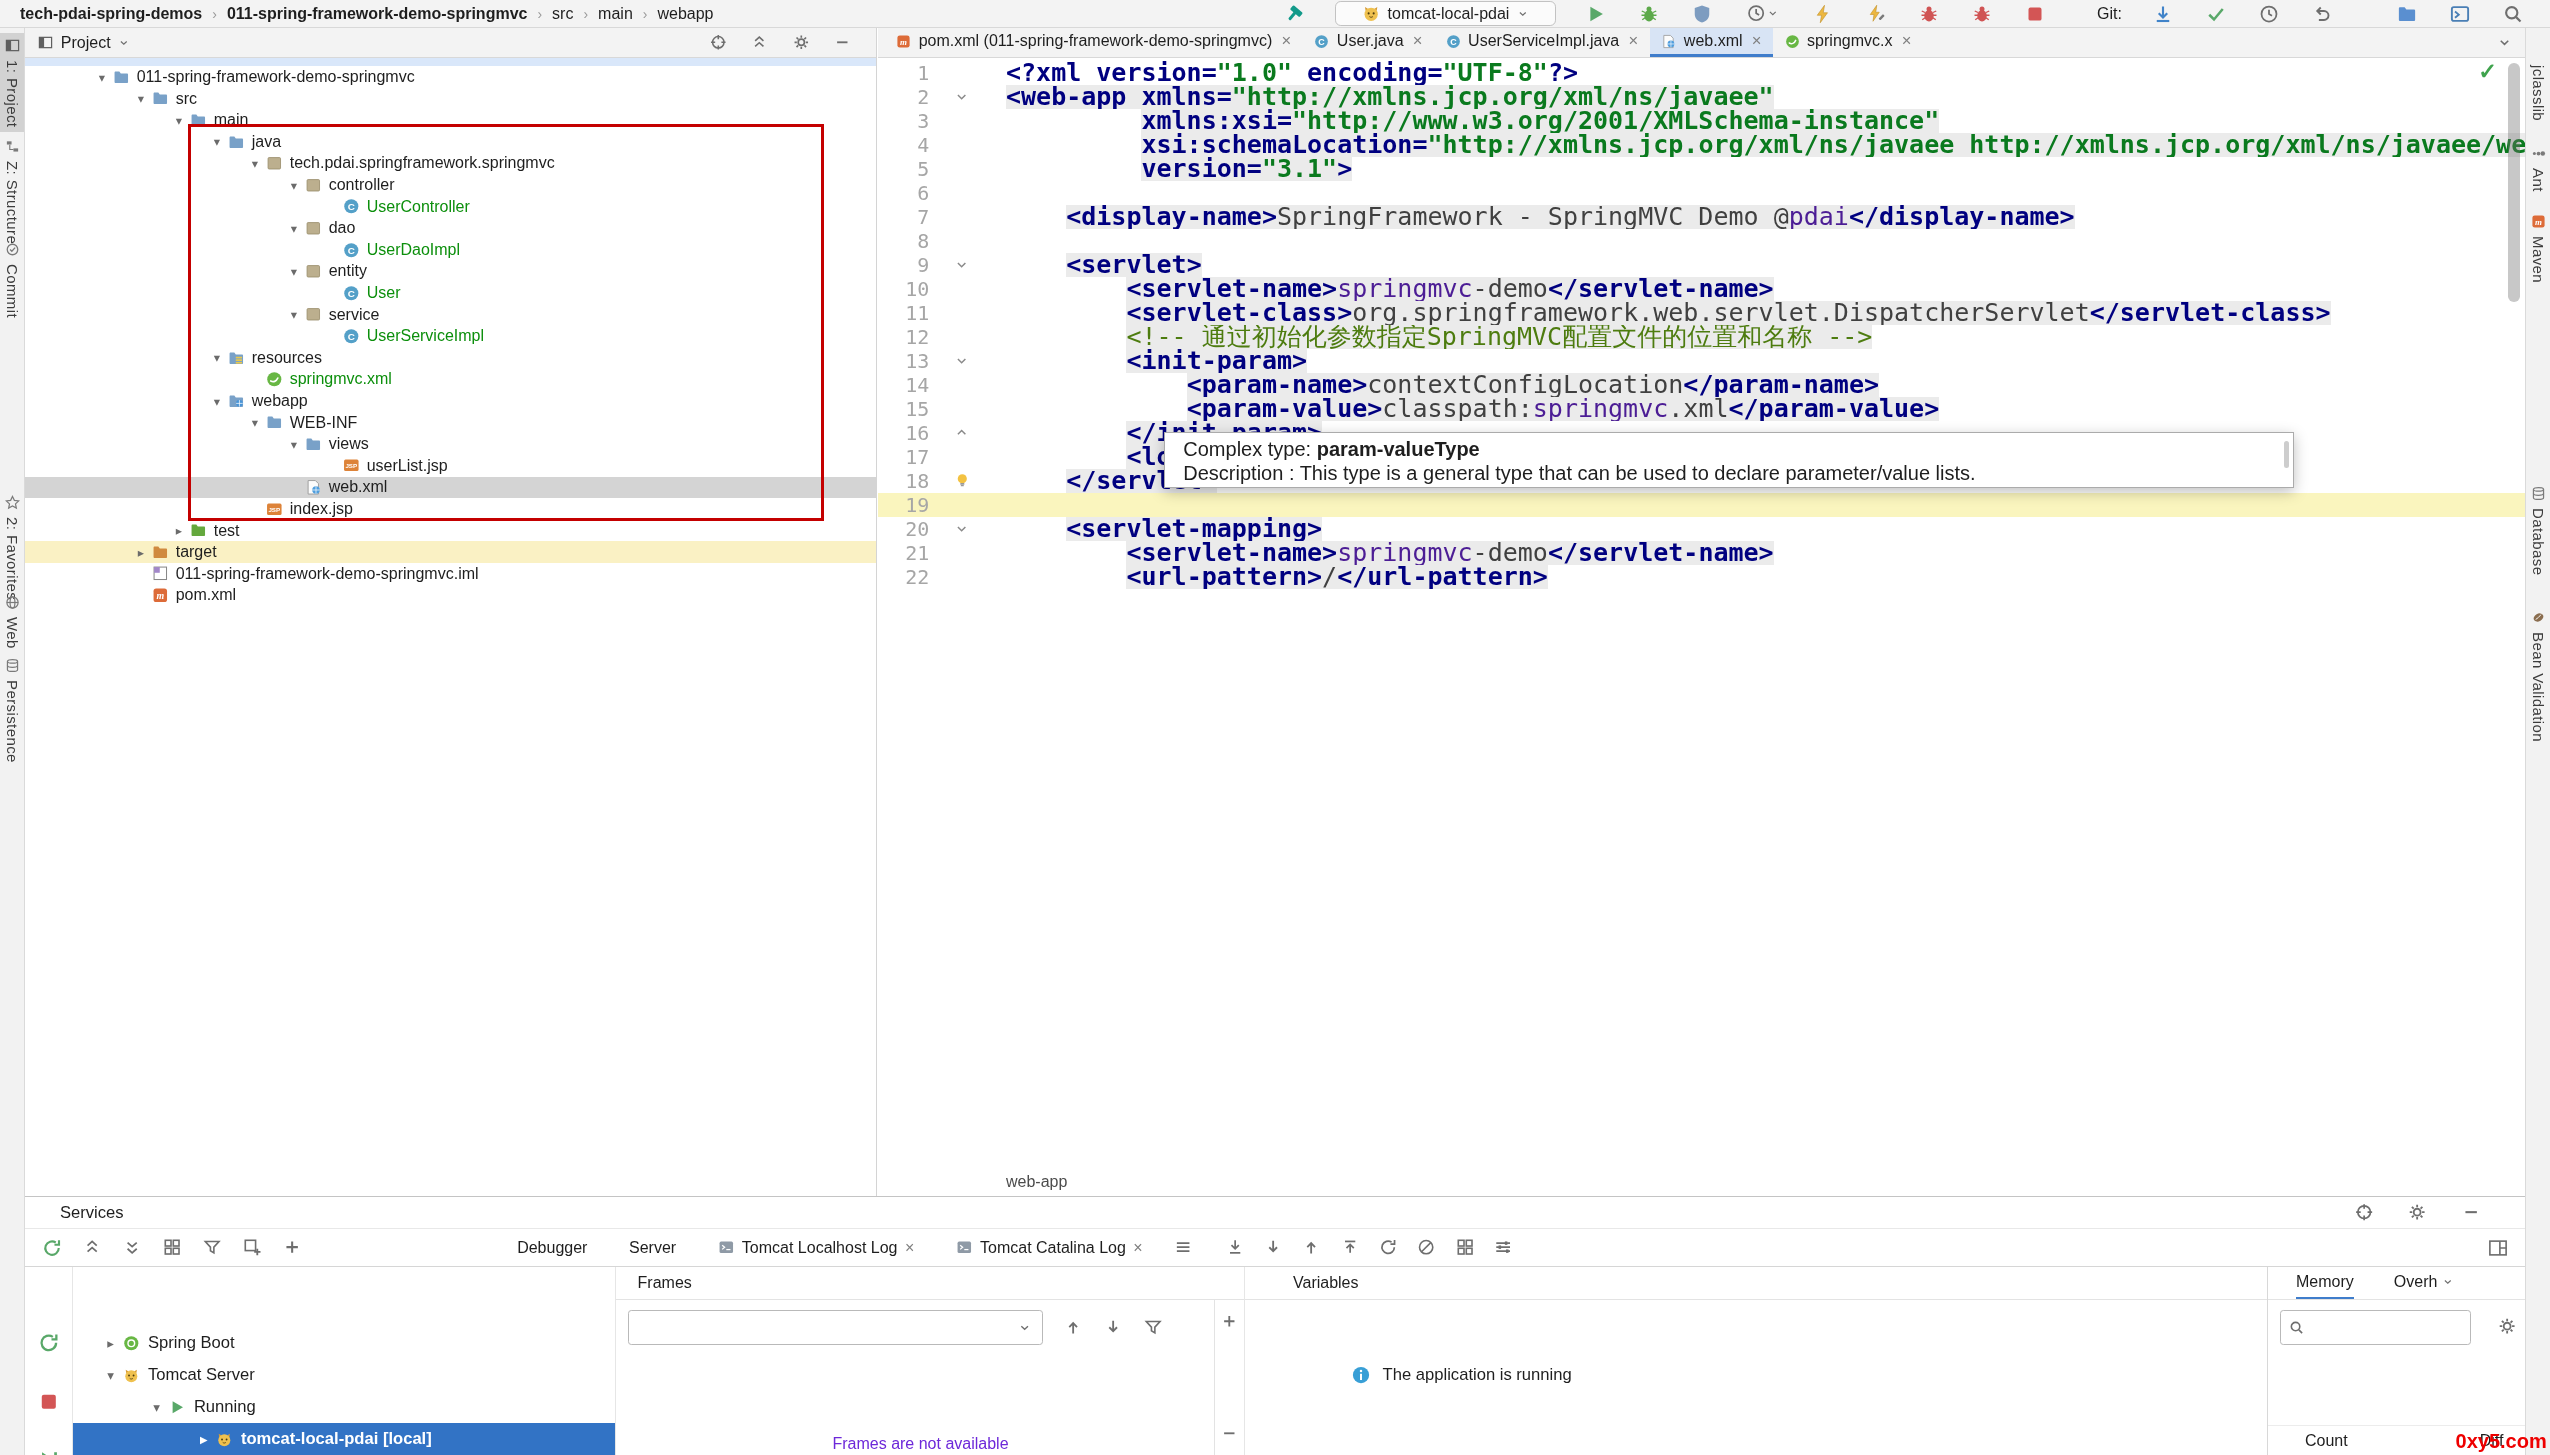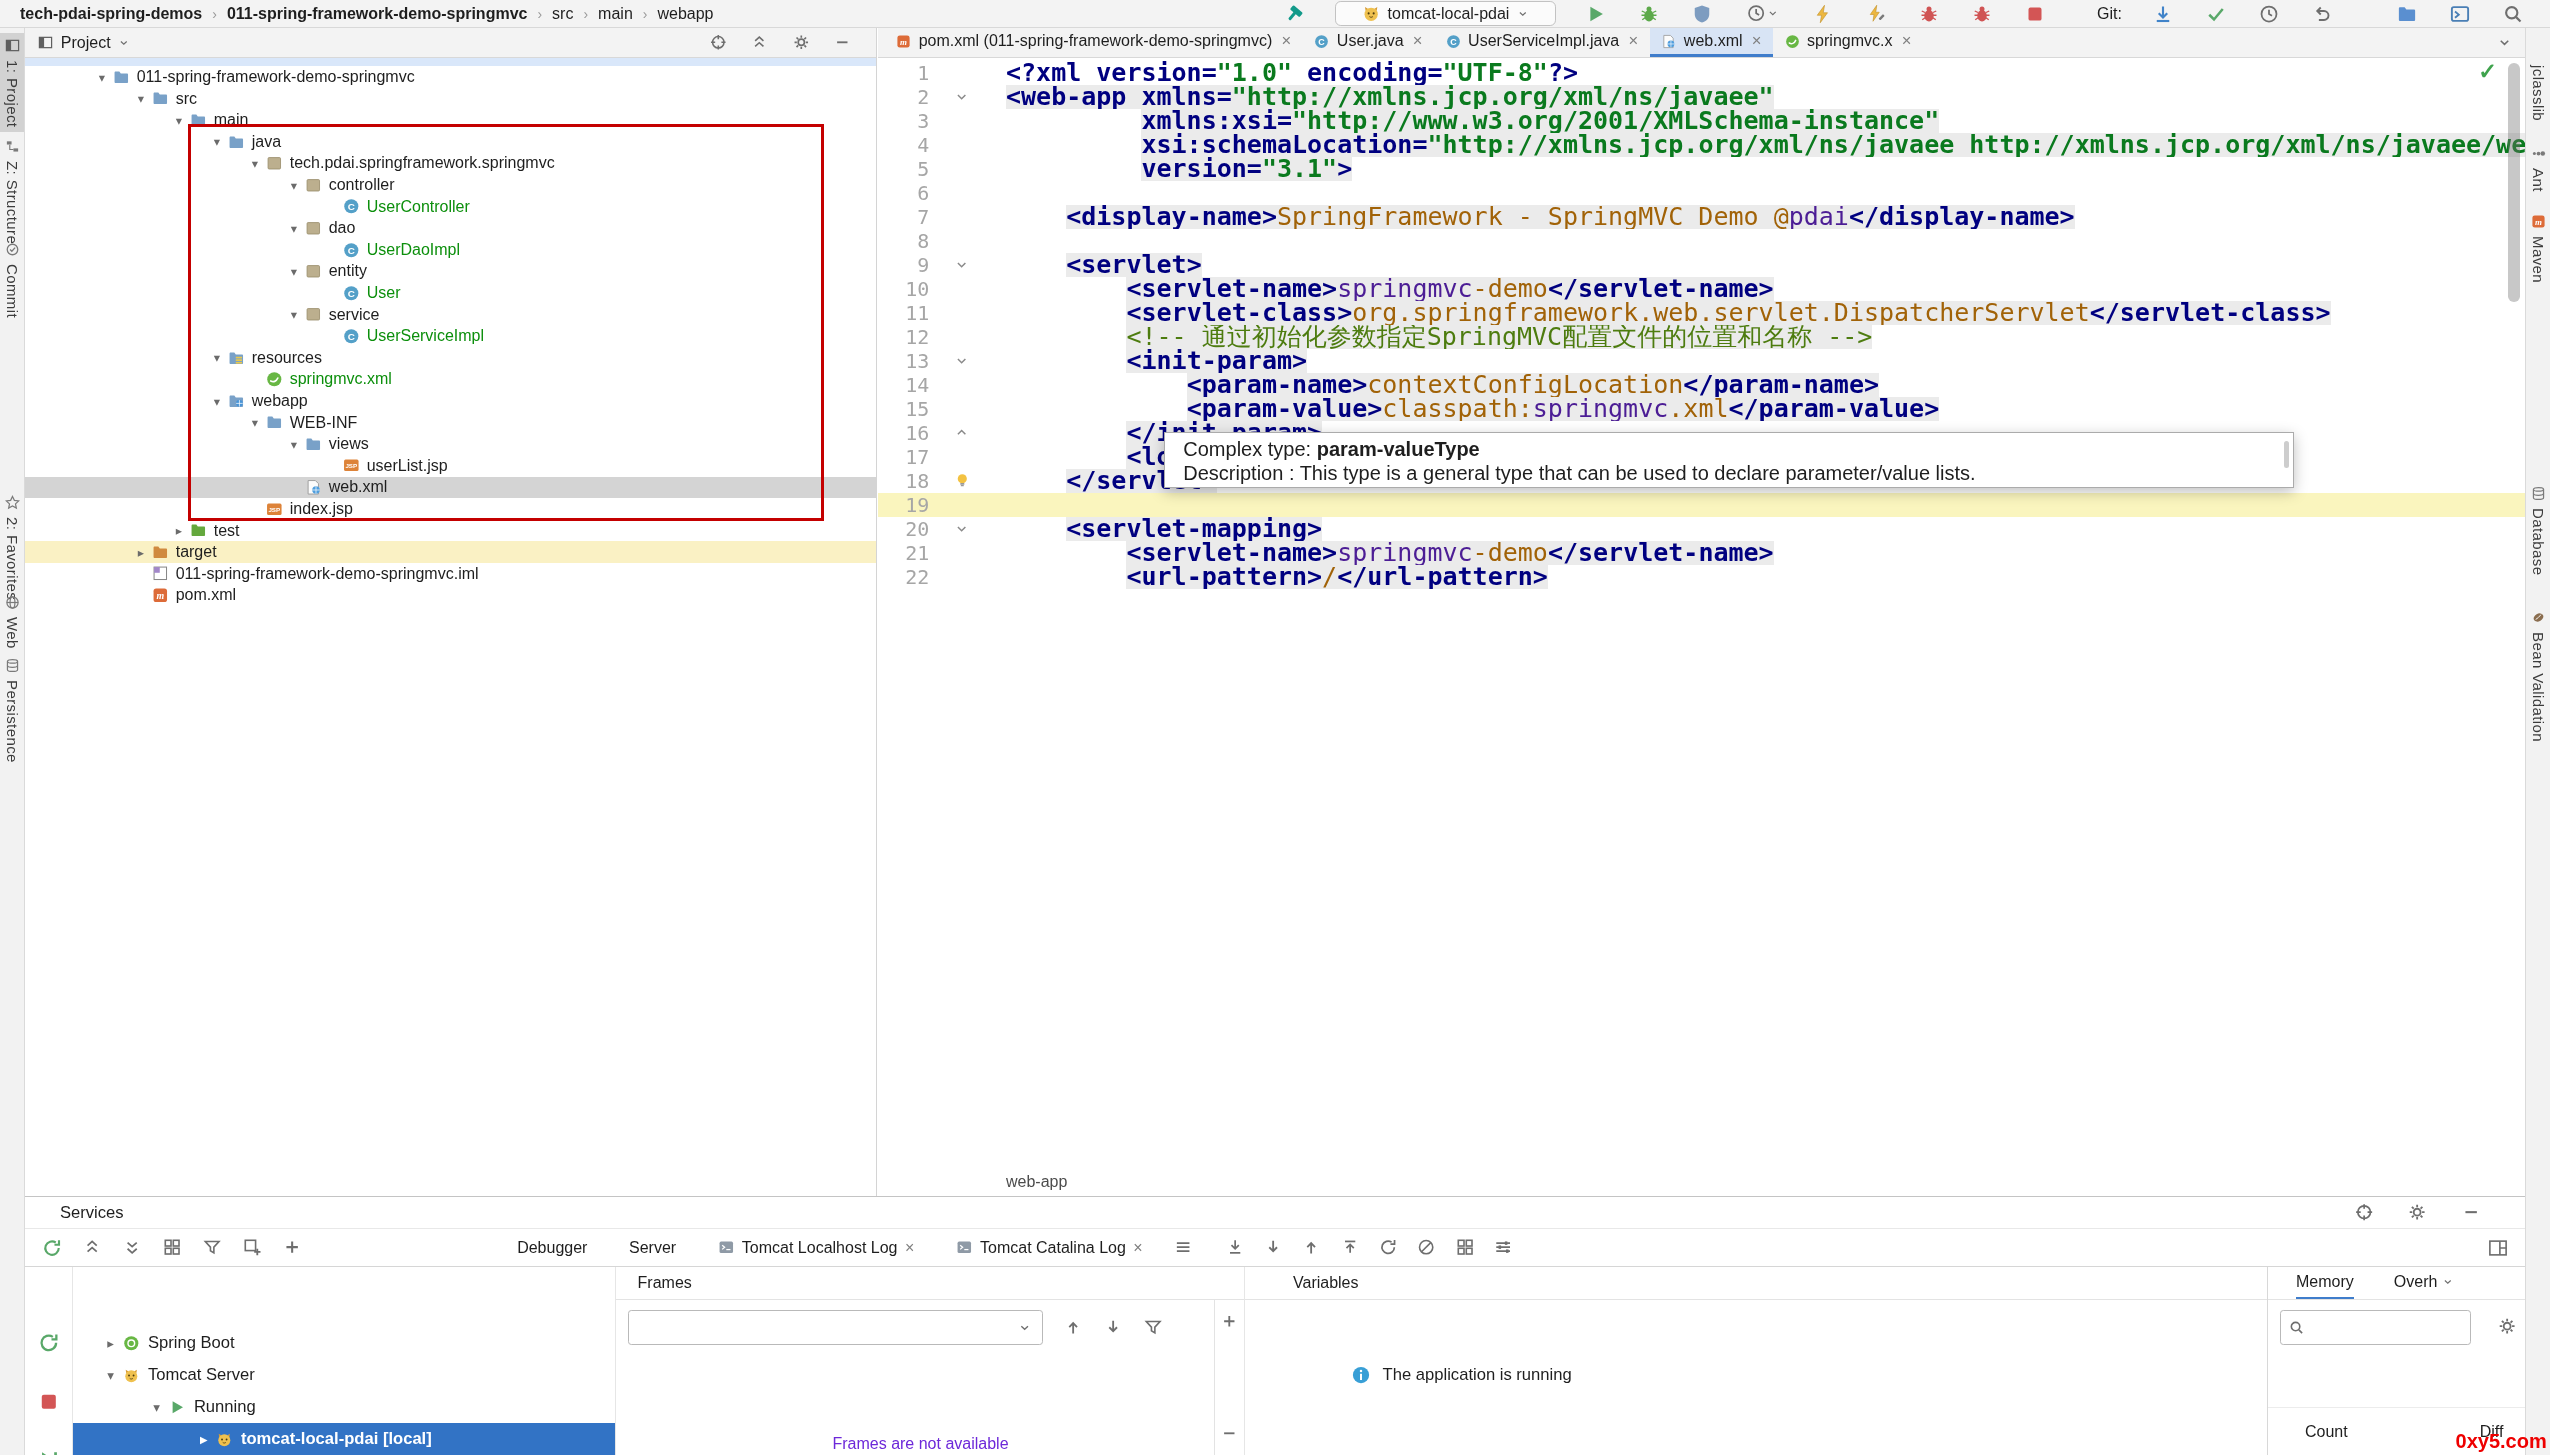--- a/index.html
+++ b/index.html
@@ -57,21 +57,21 @@
   #editor-body{position:absolute;top:30px;left:0;right:0;bottom:28px;overflow:hidden}
   #lines{position:absolute;top:2.5px;left:0;right:0}
   .eline{display:flex;height:24px;line-height:24px;font-family:"DejaVu Sans Mono",monospace;font-size:25px;white-space:pre}
   .eline .num{width:63px;text-align:right;padding-right:11.6px;color:#a6a6a6;font-size:20px;flex:none}
   .eline .fold{width:42px;display:inline-flex;align-items:center;justify-content:center;flex:none}
   .eline .code{padding-left:23px;flex:1;overflow:hidden}
   .eline.caret{background:#faf5be}
   .hl{background:#ebebeb}
   .t,.a{color:#000080;font-weight:bold}
   .v{color:#0a7a1e;font-weight:bold}
-  .x{color:#a16207}
+  .x{color:#404040}
   .xw{color:#4c1d95;text-decoration-line:underline;text-decoration-style:wavy;text-decoration-color:#46a546;text-decoration-thickness:2.1px;text-underline-offset:4.2px}
   .c{color:#4d7c0f;font-weight:normal;font-family:"DejaVu Sans Mono","DejaVu Sans",monospace}
   #echeck{position:absolute;right:28px;top:0;color:#3fa34d;font-size:22.4px;font-weight:bold}
   #escroll{position:absolute;right:5px;top:5px;width:11.6px;height:239px;background:rgba(110,110,110,.38);border-radius:5.8px}
   #tooltip{position:absolute;left:286px;top:374px;width:1130px;height:56px;background:#fff;border:0.8px solid #ababab;box-shadow:0 4.2px 13.3px rgba(0,0,0,.25);padding:4.2px 18.3px 0;font-size:20px;line-height:24px;z-index:9}
   #tooltip .tscroll{position:absolute;right:4.2px;top:8.3px;width:5px;height:26.6px;background:#cdcdcd;border-radius:2.5px}
   #ebreadcrumb{position:absolute;left:0;right:0;bottom:0;height:28px;display:flex;align-items:center;padding-left:128px;font-size:16px;color:#4c4c4c;background:#fff}
 
   
   #services{position:absolute;left:25px;top:1196px;width:2500px;height:259px;border-top:0.8px solid #c4c4c4;background:#fff;display:flex;flex-direction:column;z-index:3}
@@ -101,21 +101,21 @@
   #variables{flex:1;border-left:0.8px solid #e6e6e6;min-width:0}
   #variables .panel-head{padding-left:48px}
   #vars-content{display:flex;align-items:center;gap:11.6px;padding:65px 0 0 106px;font-size:16.6px}
   #memory{width:258px;border-left:0.8px solid #d8d8d8;position:relative}
   #memory-head{height:33px;display:flex;align-items:flex-end;padding:0 0 0 28px;gap:40px;font-size:16px;border-bottom:0.8px solid #e3e3e3}
   .mtab{padding-bottom:5.8px;border-bottom:2.5px solid transparent;display:flex;align-items:center;gap:5px}
   .mtab.active{border-bottom-color:#3f7dcb}
   #memory-search{position:absolute;left:11.6px;top:43px;width:191px;height:35px;border:0.8px solid #b9b9b9;border-radius:3.3px;display:flex;align-items:center;padding:0 8.3px;gap:6.6px;background:#fff}
   #memory-search input{border:none;outline:none;flex:1;min-width:0;font-size:15px;font-family:"Liberation Sans",sans-serif}
   #memory-gear{position:absolute;right:8.3px;top:50px}
-  #memory-cols{position:absolute;bottom:0;left:0;right:0;height:48px;display:flex;align-items:center;padding:0 11.6px 0 37px;font-size:16px;border-top:0.8px solid #ececec}
+  #memory-cols{position:absolute;bottom:0;left:0;right:0;height:30px;display:flex;align-items:center;padding:0 11.6px 0 37px;font-size:16px;border-top:0.8px solid #ececec}
   #memory-cols .c2{margin-left:auto;margin-right:10px}
 
   #watermark{position:absolute;right:3.3px;bottom:1.7px;color:#ee0000;font-size:20px;font-weight:bold;z-index:99}
 </style>
 </head>
 <body>
 
 <div id="top-toolbar">
   <div class="crumbs">
     <span class="crumb b">tech-pdai-spring-demos</span>

